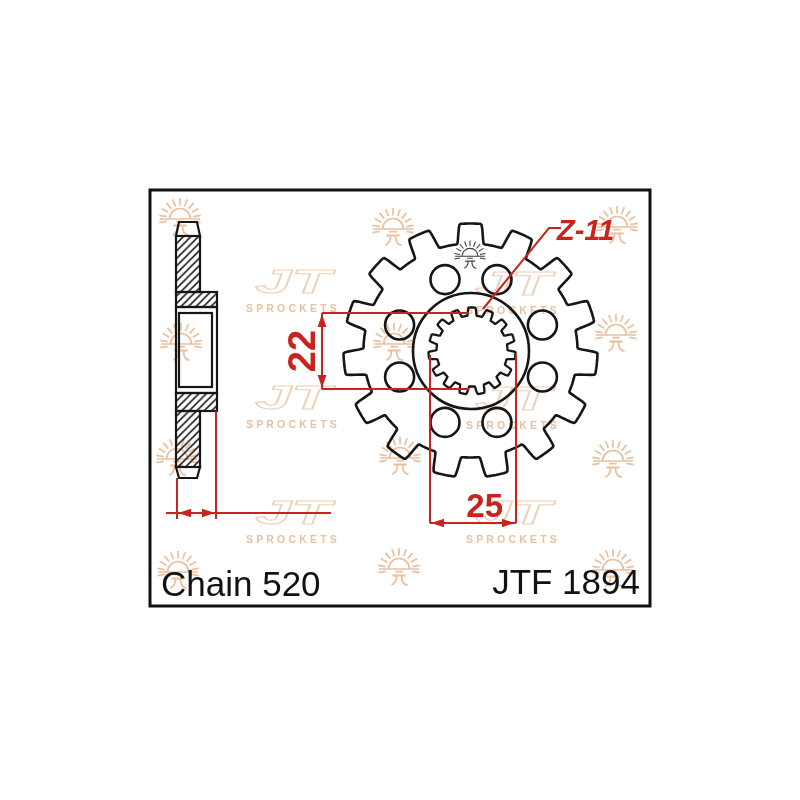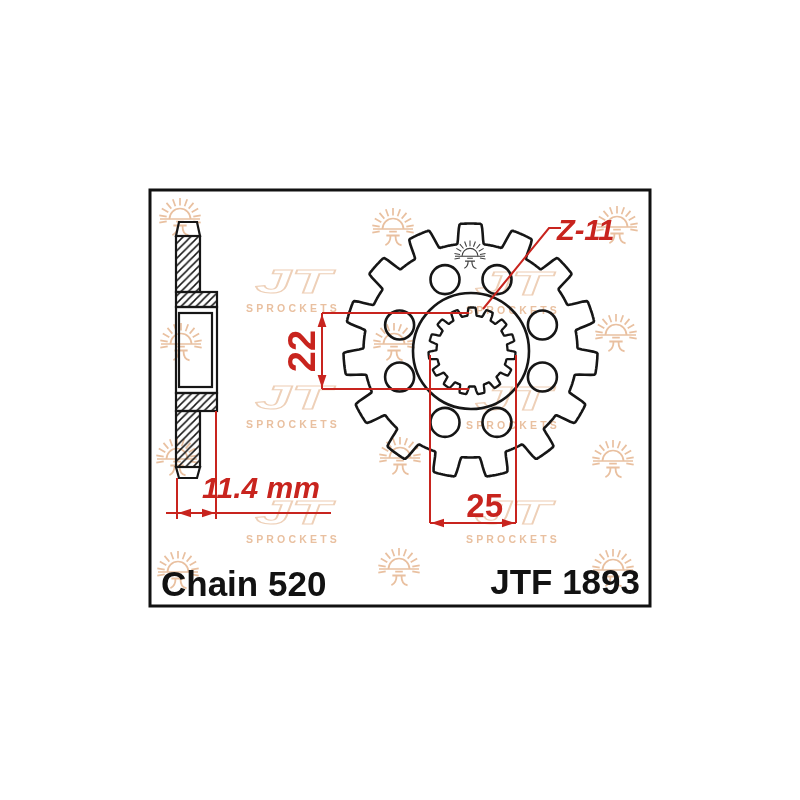--- a/index.html
+++ b/index.html
@@ -2,21 +2,21 @@
 <html><head>
 <meta charset="utf-8">
 <style>
   html,body{margin:0;padding:0;background:#ffffff;}
   #canvas{position:relative;width:800px;height:800px;background:#ffffff;overflow:hidden;
           font-family:"Liberation Sans",sans-serif;}
   #drawing{position:absolute;left:0;top:0;}
   .txt{position:absolute;white-space:nowrap;line-height:1;}
   .dim-red{color:#c8241e;font-weight:bold;}
   .ital{font-style:italic;}
-  .black-label{color:#121212;font-weight:bold;font-size:35px;}
+  .black-label{color:#121212;font-weight:normal;font-size:35px;}
   #dim-spline-height{left:272px;top:332px;width:60px;height:38px;font-size:38px;text-align:center;
      transform:rotate(-90deg);transform-origin:50% 50%;}
   #dim-spline-width{left:443px;top:489px;width:60px;font-size:33px;text-align:right;}
   #dim-hub-width{left:202px;top:473px;font-size:30px;}
   #teeth-label{left:557px;top:216px;font-size:29px;}
   #chain-label{left:161px;top:566px;}
   #part-number{left:470px;top:564px;width:170px;text-align:right;}
 </style>
 </head>
 <body>
@@ -303,17 +303,16 @@
         <polygon points="322,388 317.6,375 326.4,375"></polygon>
         <polygon points="431,523 444,518.8 444,527.2"></polygon>
         <polygon points="515,523 502,518.8 502,527.2"></polygon>
         <polygon points="178,513 191,508.8 191,517.2"></polygon>
         <polygon points="215,513 202,508.8 202,517.2"></polygon>
       </g>
     </svg>
 
   <div class="txt dim-red" id="dim-spline-height">22</div>
   <div class="txt dim-red" id="dim-spline-width">25</div>
-  <div class="txt dim-red ital" id="dim-hub-width">11.4 mm</div>
   <div class="txt dim-red ital" id="teeth-label">Z-11</div>
   <div class="txt black-label" id="chain-label">Chain 520</div>
-  <div class="txt black-label" id="part-number">JTF 1893</div>
+  <div class="txt black-label" id="part-number">JTF 1894</div>
 </div>
 
 </body></html>

